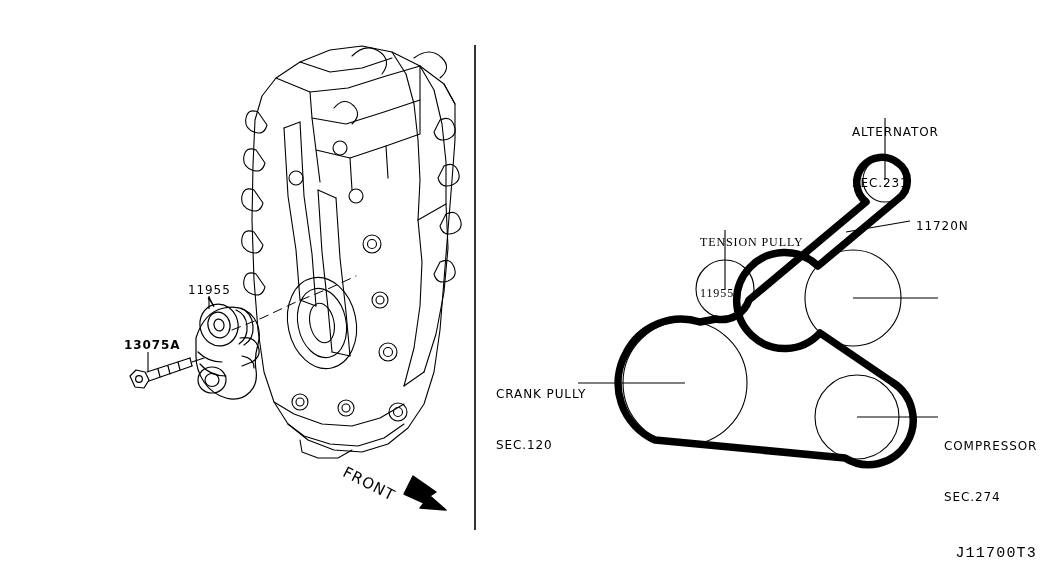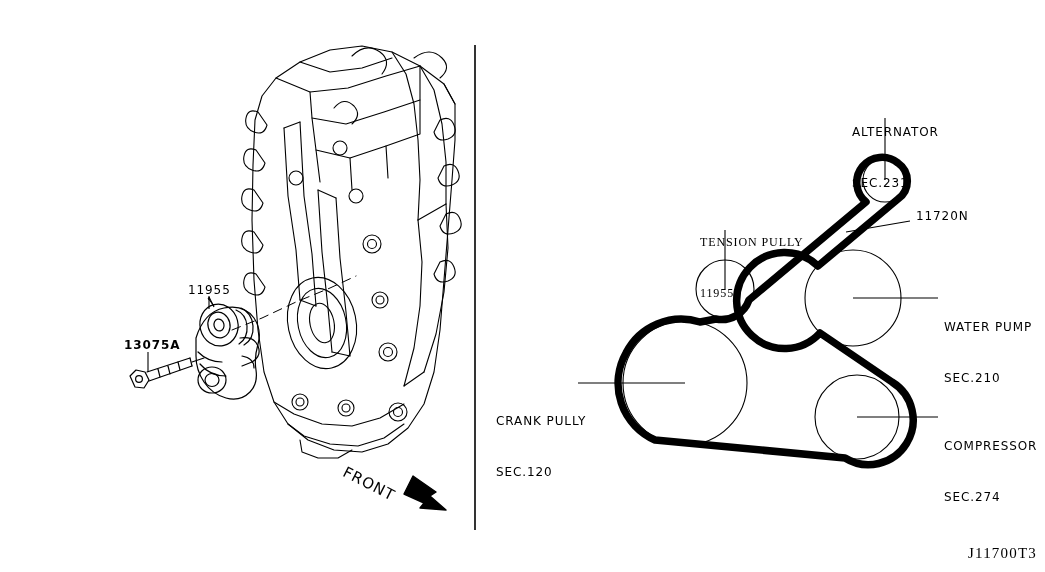--- a/index.html
+++ b/index.html
@@ -30,21 +30,21 @@
     font-size: 12px;
     letter-spacing: 0.9px;
     color: #000000;
     white-space: pre;
     line-height: 17px;
   }
   .diagram-id {
     position: absolute;
     right: 8px;
     bottom: 10px;
-    font-family: Liberation Serif, serif;
+    font-family: Liberation Mono, monospace;
     font-size: 15px;
     letter-spacing: 1.2px;
     color: #000000;
     white-space: pre;
   }
   .front-mark {
     position: absolute;
     left: 348px;
     top: 455px;
     width: 110px;
@@ -242,32 +242,28 @@
   <div class="lbl" style="left:852px; top:90px;">
     <div>ALTERNATOR</div>
     <div>SEC.231</div>
   </div>
 
   <div class="lbl" style="left:700px; top:200px;font-family:Liberation Serif, serif;">
     <div>TENSION PULLY</div>
     <div>11955</div>
   </div>
 
-  <div class="lbl" style="left:944px; top:285px;">
-    <div>WATER PUMP</div>
-    <div>SEC.210</div>
-  </div>
-
-  <div class="lbl" style="left:496px; top:379px;">
+
+  <div class="lbl" style="left:496px; top:352px;">
     <div>CRANK PULLY</div>
     <div>SEC.120</div>
   </div>
 
   <div class="lbl" style="left:944px; top:404px;">
     <div>COMPRESSOR</div>
     <div>SEC.274</div>
   </div>
 
-  <div class="lbl" style="left:916px; top:208px;">11720N</div>
+  <div class="lbl" style="left:916px; top:218px;">11720N</div>
 
   <div class="diagram-id">J11700T3</div>
 
 </div>
 
 </body></html>

